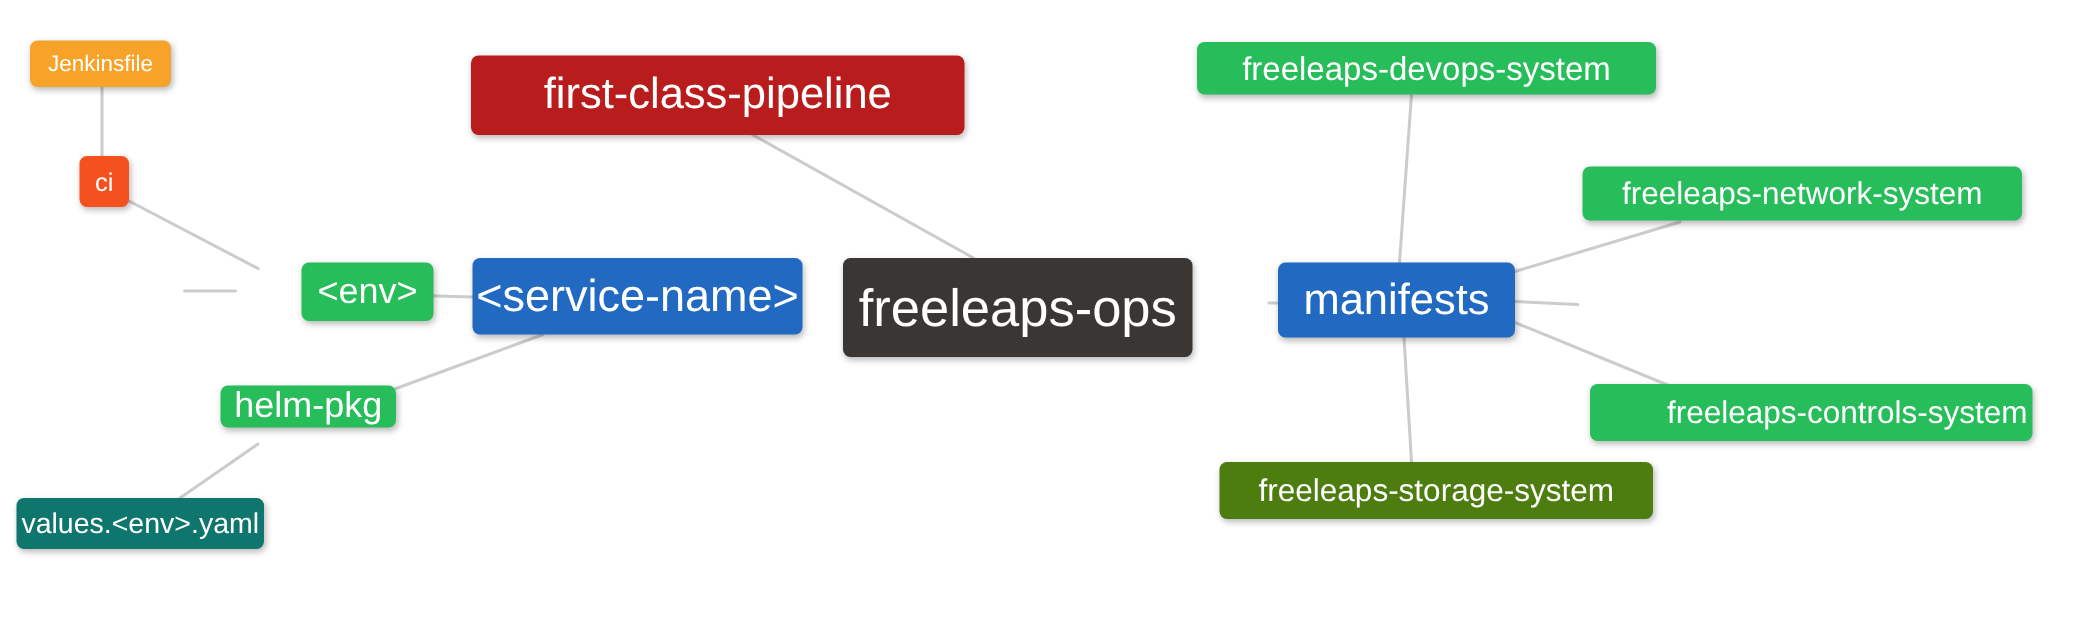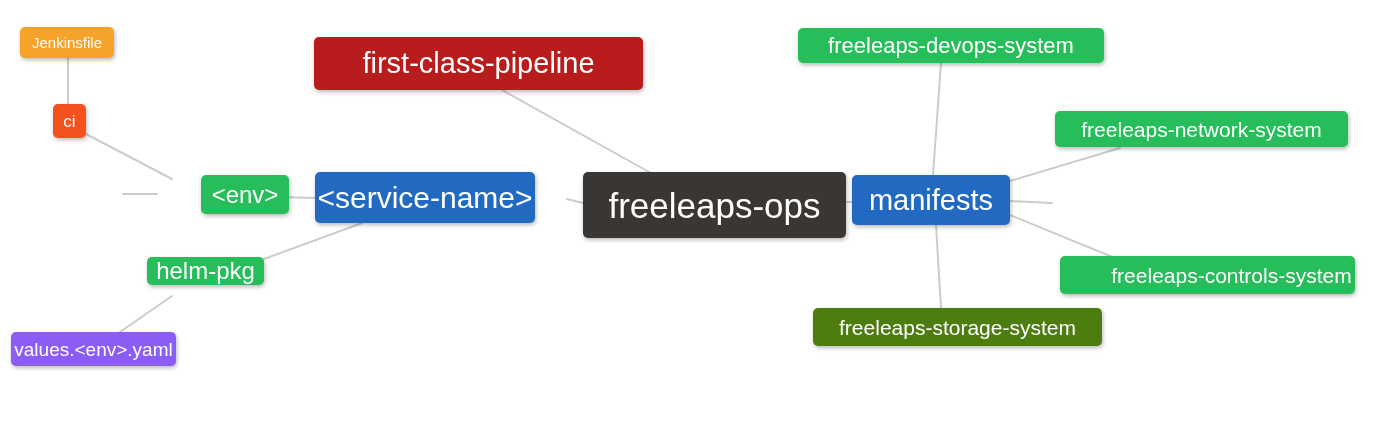--- a/index.html
+++ b/index.html
@@ -56,22 +56,22 @@
       <line x1="1010" y1="181" x2="1120" y2="148" stroke="#cccccc" stroke-width="2" stroke-linecap="round"></line>
       <line x1="1010" y1="201" x2="1052" y2="203" stroke="#cccccc" stroke-width="2" stroke-linecap="round"></line>
       <line x1="1010" y1="215" x2="1115" y2="258" stroke="#cccccc" stroke-width="2" stroke-linecap="round"></line>
       <line x1="936" y1="225" x2="941" y2="308" stroke="#cccccc" stroke-width="2" stroke-linecap="round"></line>
     </svg>
 
 <div class="node" style="left: 20px; top: 27px; width: 94px; height: 31px; font-size: 15px; background: rgb(247, 162, 40);">Jenkinsfile</div>
     <div class="node" style="left: 53px; top: 104px; width: 33px; height: 34px; font-size: 17px; background: rgb(244, 81, 30); text-align: right;">ci</div>
     <div class="node" style="left: 157px; top: 175px; width: 88px; height: 39px; font-size: 24px; background: rgb(39, 189, 91); margin-left: 44px;">&lt;env&gt;</div>
     <div class="node" style="left: 147px; top: 257px; width: 117px; height: 28px; font-size: 24px; background: rgb(39, 189, 91);">helm-pkg</div>
-    <div class="node" style="left: 11px; top: 332px; width: 165px; height: 34px; font-size: 19px; background: #8b5cf6;">values.&lt;env&gt;.yaml</div>
+    <div class="node" style="left: 11px; top: 332px; width: 165px; height: 34px; font-size: 19px; background: #0f766e;">values.&lt;env&gt;.yaml</div>
     <div class="node" style="left: 314px; top: 37px; width: 329px; height: 53px; font-size: 29px; background: #b91c1c;">first-class-pipeline</div>
     <div class="node" style="left: 315px; top: 172px; width: 220px; height: 51px; font-size: 30px; background: rgb(33, 105, 193);">&lt;service-name&gt;</div>
-    <div class="node" style="left: 583px; top: 172px; width: 263px; height: 66px; font-size: 35px; background: rgb(58, 54, 51);">freeleaps-ops</div>
+    <div class="node" style="left: 562px; top: 172px; width: 233px; height: 66px; font-size: 35px; background: rgb(58, 54, 51);">freeleaps-ops</div>
     <div class="node" style="left: 852px; top: 175px; width: 158px; height: 50px; font-size: 29px; background: rgb(33, 105, 193);">manifests</div>
     <div class="node" style="left: 798px; top: 28px; width: 306px; height: 35px; font-size: 22px; background: rgb(39, 189, 91);">freeleaps-devops-system</div>
     <div class="node" style="left: 1055px; top: 111px; width: 293px; height: 36px; font-size: 21px; background: rgb(39, 189, 91); text-align: right;">freeleaps-network-system</div>
     <div class="node" style="left: 1060px; top: 256px; width: 295px; height: 38px; font-size: 21px; background: rgb(39, 189, 91); padding-left: 48px;">freeleaps-controls-system</div>
     <div class="node" style="left: 813px; top: 308px; width: 289px; height: 38px; font-size: 21px; background: #4d7c0f;">freeleaps-storage-system</div>
   </div>
 
 </body></html>

